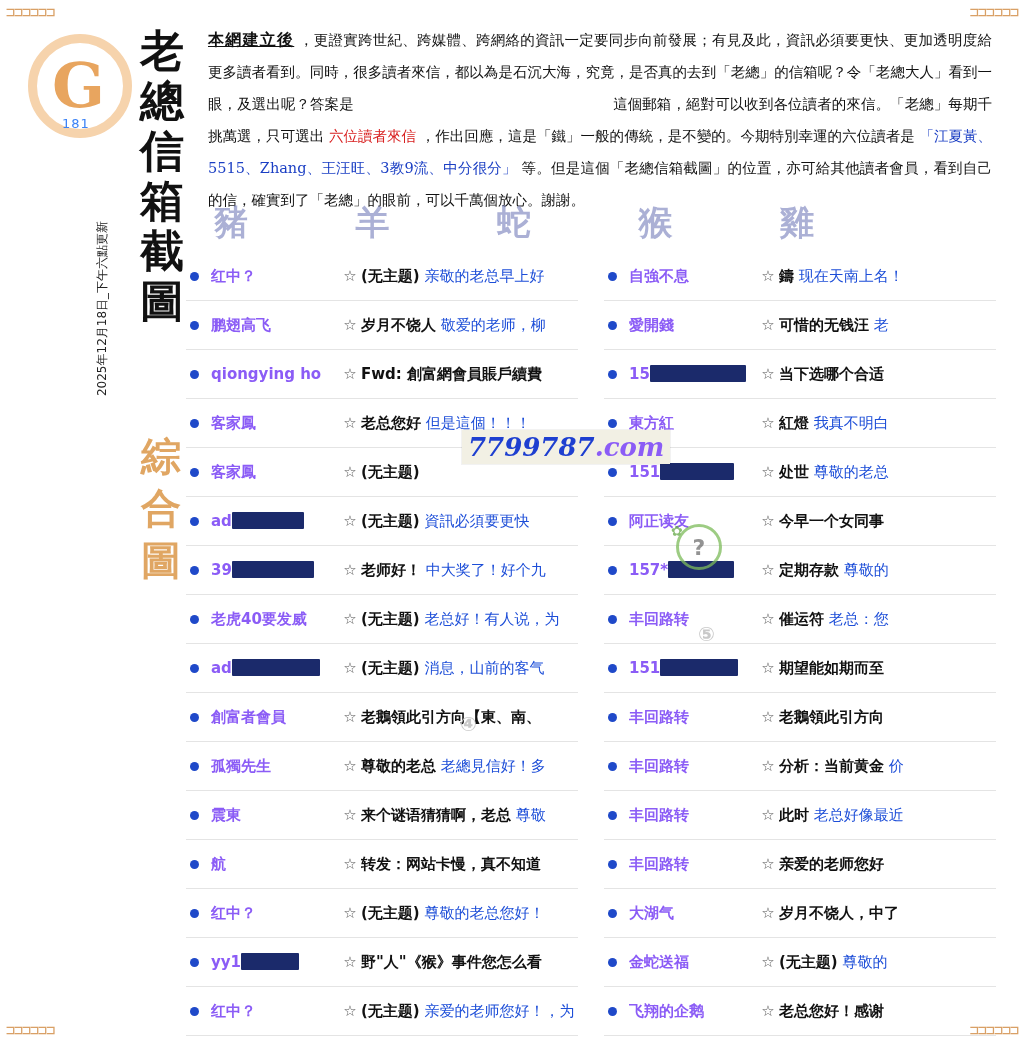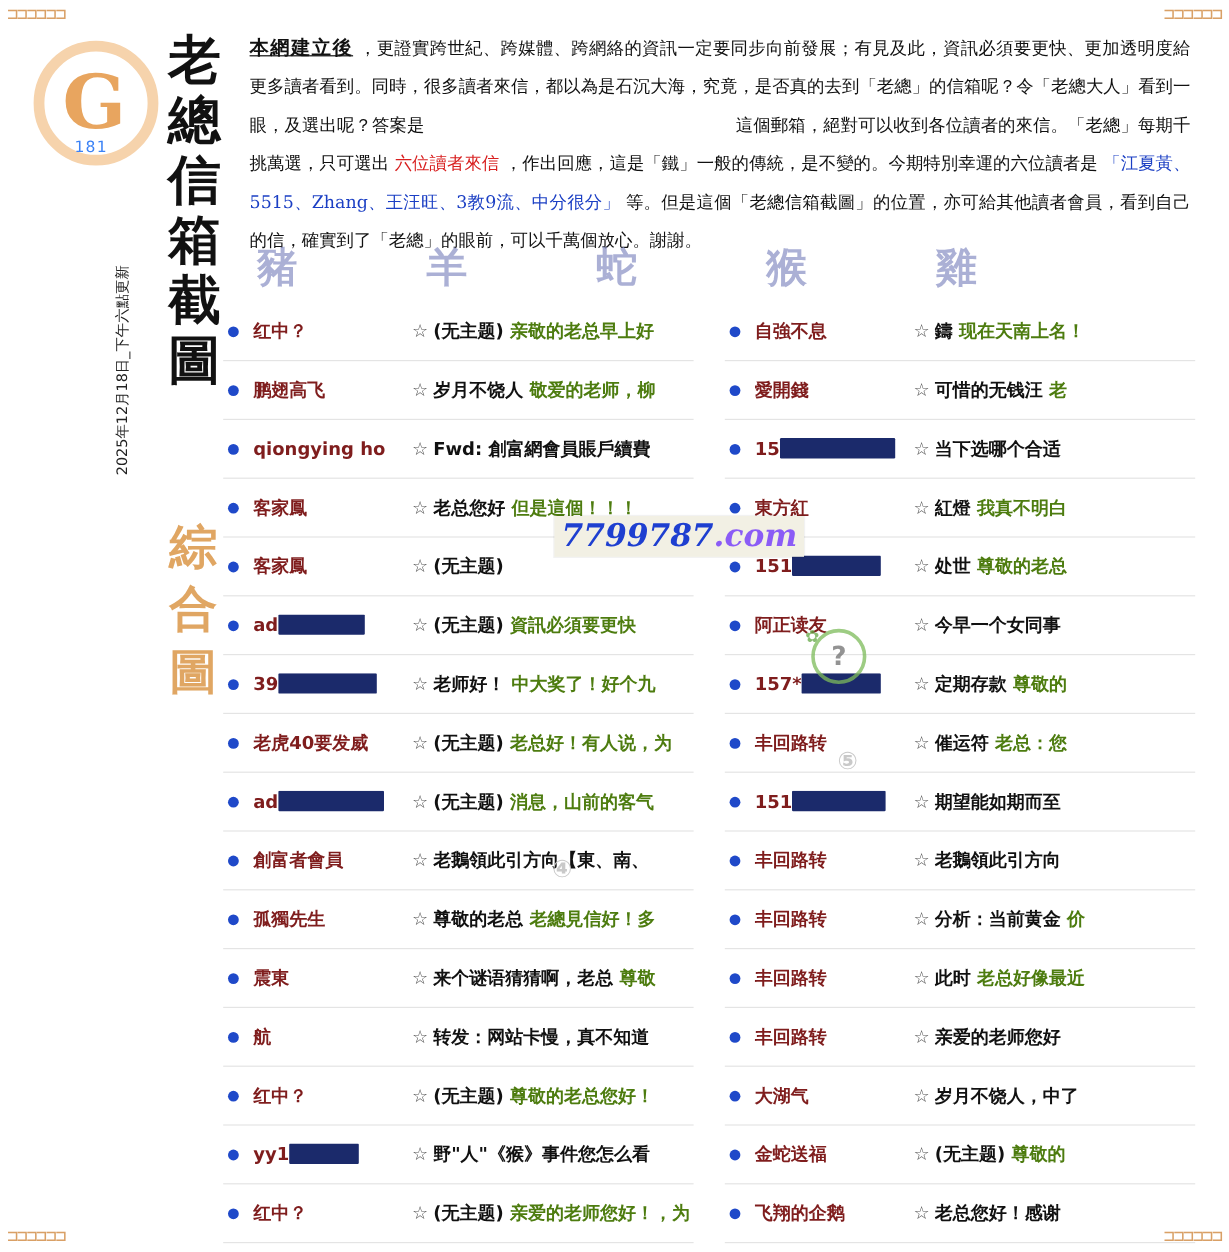--- a/index.html
+++ b/index.html
@@ -94,33 +94,33 @@
     border-bottom:1px solid #e4e4e4;
     overflow:hidden;
     position:relative;
   }
   .dot{
     width:9px;height:9px;border-radius:50%;
     background:#1f49c9;flex:0 0 9px;margin:0 12px 0 4px;
   }
   .sender{
     width:128px;flex:0 0 128px;
-    font-size:15px;font-weight:bold;color:#7f1d1d;
+    font-size:15px;font-weight:bold;color:#8b5cf6;
     font-family:"DejaVu Sans","Liberation Sans",sans-serif;
     white-space:nowrap;overflow:hidden;
     position:relative;
   }
   .star{
     flex:0 0 22px;font-size:15px;color:#555;text-align:center;
   }
   .subject{
     flex:1 1 auto;font-size:15px;font-weight:bold;color:#111;
     white-space:nowrap;overflow:hidden;
   }
-  .subject .dim{color:#4d7c0f;font-weight:bold;}
+  .subject .dim{color:#1d4ed8;font-weight:normal;}
   .redact{
     display:inline-block;background:#1b2a6b;height:17px;vertical-align:-3px;
     border-radius:1px;
   }
 
   
   .wm-circle{
     position:absolute;font-size:20px;color:#c9c9c9;font-weight:bold;
   }
 

